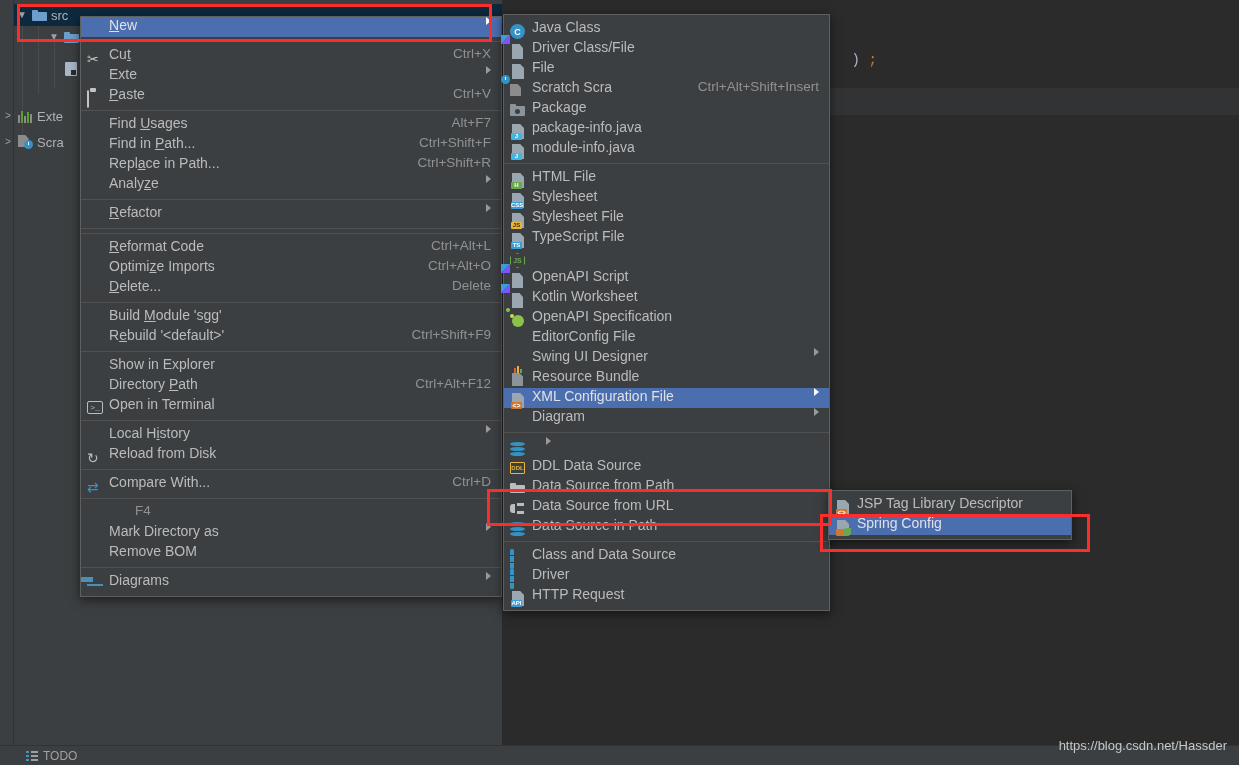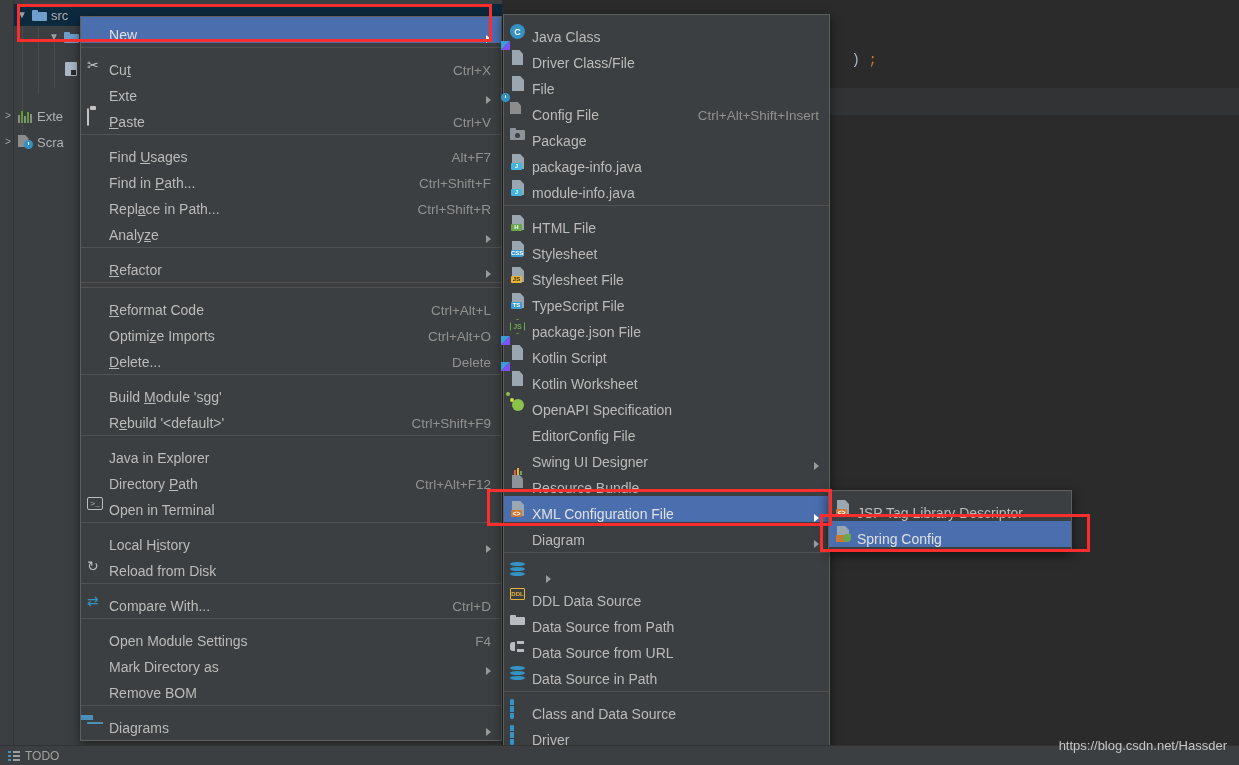--- a/index.html
+++ b/index.html
@@ -90,22 +90,22 @@
     position: absolute;
     background: #3c3f41;
     border: 1px solid #5e6060;
     box-shadow: 0 3px 10px rgba(0,0,0,.55);
     padding: 4px 0;
     font-size: 14px;
     color: #bbbbbb;
   }
   .mi {
     position: relative;
-    display: flex; align-items: flex-end;
-    height: 26px;
+    display: flex; align-items: flex-start;
+    height: 20px;
     padding: 0 10px 0 0;
     cursor: default;
     white-space: nowrap;
   }
   .mi.sel { background: #4b6eaf; color: #dfe1e5; }
   .mi-icon {
     width: 28px; min-width: 28px; height: 26px;
     display: flex; align-items: center; justify-content: center;
   }
   .mi-label { flex: 1 1 auto; }
@@ -224,21 +224,21 @@
   }
 
   
   .bottom-bar {
     position:absolute; left:0; bottom:0; width:1239px; height:20px;
     background:#3c3f41; border-top:1px solid #323232;
     display:flex; align-items:center;
   }
   .todo-tab {
     display:flex;align-items:center;gap:5px;
-    height:20px;padding:0 8px;font-size:12px;color:#a0a0a0;
+    height:20px;padding:0 26px;font-size:12px;color:#a0a0a0;
   }
   .todo-ic{position:relative;width:12px;height:10px;}
   .todo-ic b{position:absolute;left:0;width:3px;height:2px;background:#4a90b9;}
   .todo-ic i{position:absolute;left:5px;width:7px;height:2px;background:#9aa0a6;}
 
   .watermark {
     position:absolute; right:12px; top:738px;
     font-size:13px; color:#c6c6c6;
     font-family:"Liberation Sans", sans-serif;
   }
@@ -416,21 +416,21 @@
           <span class="gi" style="width: 16px;"></span>
         </span>
         <span class="mi-label">R<u>e</u>build '&lt;default&gt;'</span>
         <span class="mi-accel">Ctrl+Shift+F9</span>
       </div>
       <div class="mi-sep"></div>
       <div class="mi">
         <span class="mi-icon">
           <span class="gi" style="width: 16px;"></span>
         </span>
-        <span class="mi-label">Java in Explorer</span>
+        <span class="mi-label">Show in Explorer</span>
       </div>
       <div class="mi">
         <span class="mi-icon">
           <span class="gi" style="width: 16px;"></span>
         </span>
         <span class="mi-label">Directory <u>P</u>ath</span>
         <span class="mi-accel">Ctrl+Alt+F12</span>
       </div>
       <div class="mi">
         <span class="mi-icon">
@@ -460,21 +460,20 @@
           <span class="gi"><span class="cmp">⇄</span></span>
         </span>
         <span class="mi-label">Compare With...</span>
         <span class="mi-accel">Ctrl+D</span>
       </div>
       <div class="mi-sep"></div>
       <div class="mi">
         <span class="mi-icon">
           <span class="gi" style="width: 16px;"></span>
         </span>
-        <span class="mi-label">Open Module Settings</span>
         <span class="mi-accel">F4</span>
       </div>
       <div class="mi">
         <span class="mi-icon">
           <span class="gi" style="width: 16px;"></span>
         </span>
         <span class="mi-label">Mark Directory as</span>
         <span class="mi-arrow"></span>
       </div>
       <div class="mi">
@@ -513,21 +512,21 @@
           <span class="gi">
             <span class="doc"></span>
           </span>
         </span>
         <span class="mi-label">File</span>
       </div>
       <div class="mi">
         <span class="mi-icon">
           <span class="gi"><span class="ic-scratch"><span class="pg"></span><span class="clk"></span></span></span>
         </span>
-        <span class="mi-label">Config File</span>
+        <span class="mi-label">Scratch Scra</span>
         <span class="mi-accel">Ctrl+Alt+Shift+Insert</span>
       </div>
       <div class="mi">
         <span class="mi-icon">
           <span class="gi"><span class="pkg"><i></i></span></span>
         </span>
         <span class="mi-label">Package</span>
       </div>
       <div class="mi">
         <span class="mi-icon">
@@ -583,27 +582,26 @@
           </span>
         </span>
         <span class="mi-label">TypeScript File</span>
       </div>
       <div class="mi">
         <span class="mi-icon">
           <span class="gi">
             <span class="nodejs">JS</span>
           </span>
         </span>
-        <span class="mi-label">package.json File</span>
       </div>
       <div class="mi">
         <span class="mi-icon">
           <span class="gi"><span class="kt"><span class="pg"></span><span class="tri2"></span><span class="tri"></span></span></span>
         </span>
-        <span class="mi-label">Kotlin Script</span>
+        <span class="mi-label">OpenAPI Script</span>
       </div>
       <div class="mi">
         <span class="mi-icon">
           <span class="gi"><span class="kt"><span class="pg"></span><span class="tri2"></span><span class="tri"></span></span></span>
         </span>
         <span class="mi-label">Kotlin Worksheet</span>
       </div>
       <div class="mi">
         <span class="mi-icon">
           <span class="gi"><span class="openapi"><span class="c"></span><span class="d" style="left:0;top:1px"></span><span class="d" style="right:0;bottom:1px;background:#8bc34a"></span></span></span>

